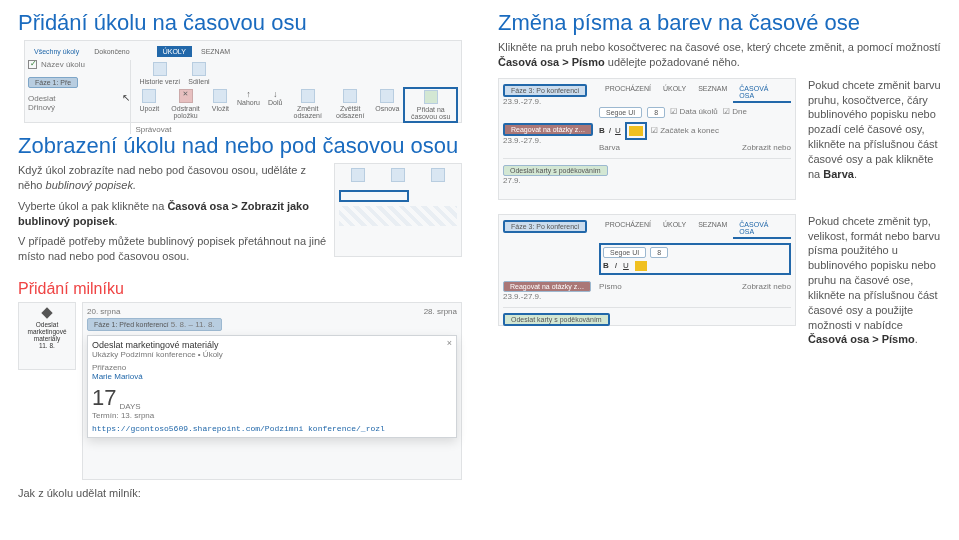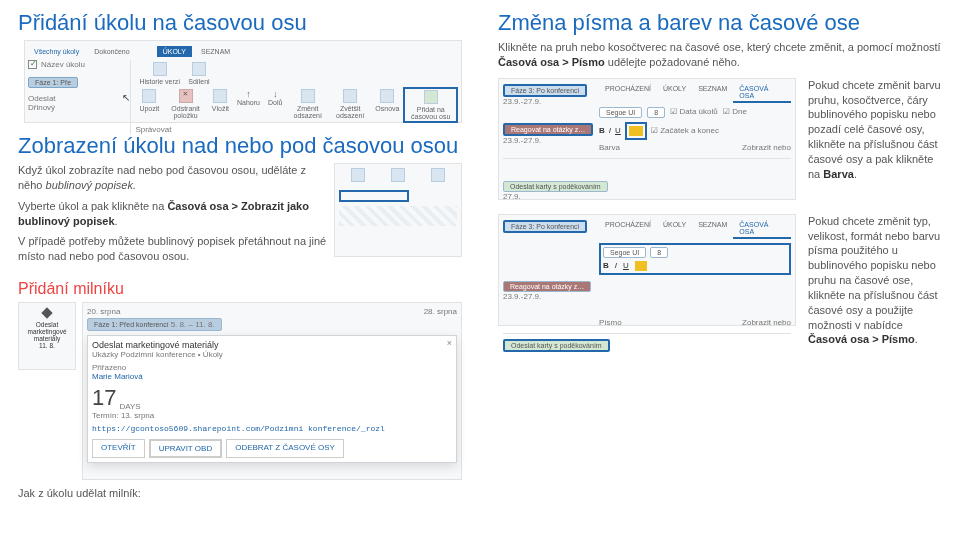--- a/index.html
+++ b/index.html
@@ -123,25 +123,20 @@
           <div style="font-size:9px;color:#333;">Odeslat marketingové materiály</div>
           <div class="small">Ukázky Podzimní konference • Úkoly</div>
           <div class="small" style="margin-top:4px;">Přiřazeno</div>
           <div class="small" style="color:#2268aa;">Marie Mariová</div>
           <div class="row" style="align-items:flex-end;margin-top:4px;">
             <span style="font-size:22px;color:#444;">17</span>
             <span class="small" style="margin-left:3px;">DAYS</span>
           </div>
           <div class="small">Termín: 13. srpna</div>
           <div class="small" style="margin-top:4px;color:#2268aa;white-space:nowrap;overflow:hidden;text-overflow:ellipsis;font-family:Liberation Mono, monospace;">https://gcontoso5609.sharepoint.com/Podzimni konference/_rozl</div>
-          <div class="row" style="margin-top:6px;gap:4px;">
-            <span class="btn">OTEVŘÍT</span>
-            <span class="btn bluebox" style="border-width:2px;">UPRAVIT OBD</span>
-            <span class="btn">ODEBRAT Z ČASOVÉ OSY</span>
-          </div>
         </div>
       </div>
     </div>
     <p style="margin-top:6px;">Jak z úkolu udělat milník:</p>
 
   </div>
 
   <div class="col col-right">
     <h2>Změna písma a barev na časové ose</h2>
     <p><span>Klikněte na pruh nebo kosočtverec na časové ose, který chcete změnit, a pomocí možností </span><span class="b">Časová osa &gt; Písmo</span><span> udělejte požadované něho.</span></p>
@@ -183,21 +178,21 @@
                   <div style="width:14px;height:10px;background:linear-gradient(#f0c020,#f0c020);"></div>
                 </div>
                 <span class="small">☑ <span>Začátek a konec</span></span>
               </div>
               <div class="row" style="justify-content:space-between;margin-top:3px;">
                 <span class="small">Barva</span>
                 <span class="small">Zobrazit nebo</span>
               </div>
             </div>
           </div>
-          <div style="margin-top:6px;border-top:1px solid #e0e2e4;padding-top:20px;">
+          <div style="margin-top:6px;border-top:1px solid #e0e2e4;padding-top:4px;">
             <span class="pill" style="background:#d3e7d3;">Odeslat karty s poděkováním</span>
             <div class="small">27.9.</div>
           </div>
         </div>
       </div>
       <div style="flex:1;padding-left:12px;">
         <p><span>Pokud chcete změnit barvu pruhu, kosočtverce, čáry bublinového popisku nebo pozadí celé časové osy, klikněte na příslušnou část časové osy a pak klikněte na </span><span class="b">Barva</span><span>.</span></p>
       </div>
     </div>
 
@@ -227,21 +222,21 @@
                   <div style="width:12px;height:10px;background:#f0c020;"></div>
                 </div>
               </div>
             </div>
           </div>
           <div class="row" style="margin-top:4px;">
             <div style="width:96px;">
               <div class="pill" style="background:#a77;color:#fff;"><span>Reagovat na otázky z…</span></div>
               <div class="small">23.9.-27.9.</div>
             </div>
-            <div style="flex:1;margin-top:36px;">
+            <div style="flex:1;">
               <div class="row" style="justify-content:space-between;margin-top:3px;">
                 <span class="small">Písmo</span>
                 <span class="small">Zobrazit nebo</span>
               </div>
             </div>
           </div>
           <div style="margin-top:6px;border-top:1px solid #e0e2e4;padding-top:4px;">
             <span class="pill bluebox" style="background:#d3e7d3;border-width:2px;">Odeslat karty s poděkováním</span>
           </div>
         </div>

